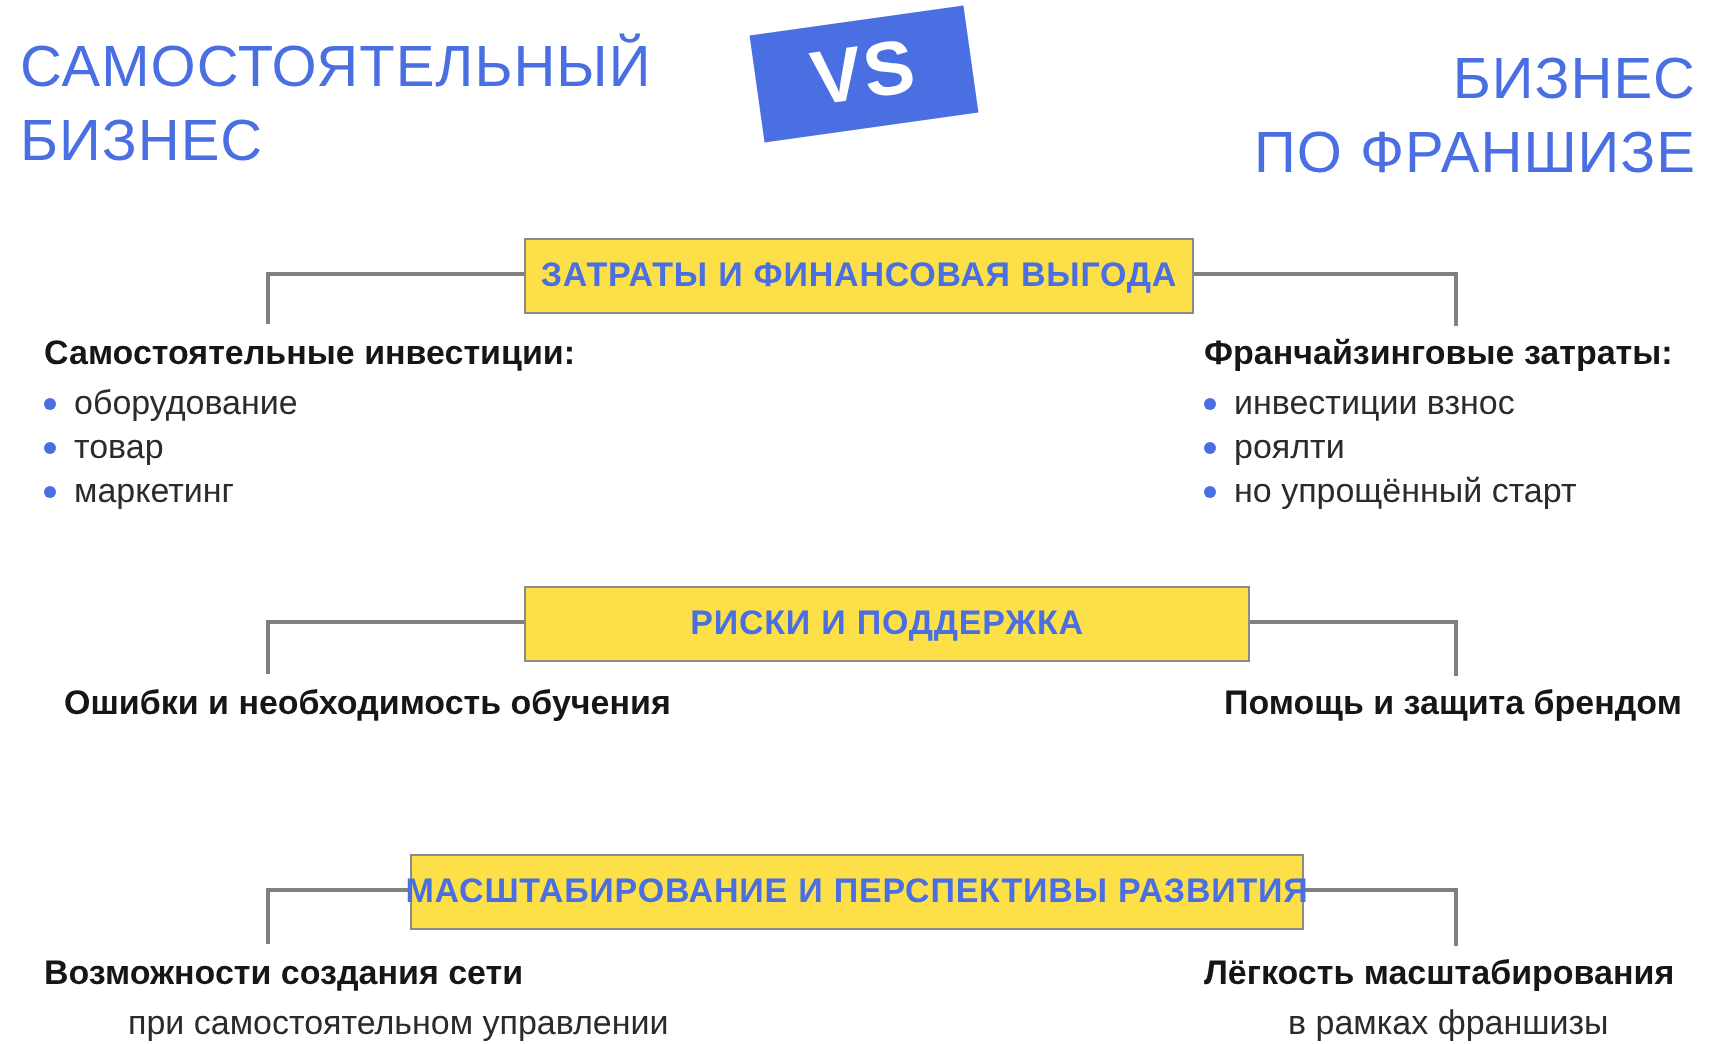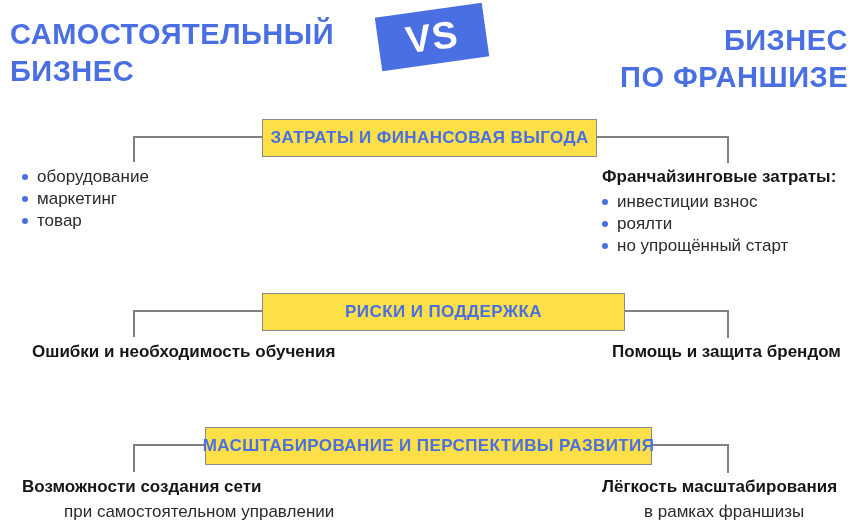--- a/index.html
+++ b/index.html
@@ -8,21 +8,21 @@
     width: 858px;
     height: 522px;
     background: #ffffff;
     overflow: hidden;
     font-family: "Liberation Sans", sans-serif;
     color: #1f1f1f;
   }
   
   .title {
     position: absolute;
-    font-weight: 700;
+    font-weight: 400;
     font-size: 29px;
     line-height: 37px;
     color: #4a6fe2;
     letter-spacing: 0.5px;
     white-space: nowrap;
   }
   .title-left { left: 10px; top: 16px; text-align: left; }
   .title-right { right: 10px; top: 22px; text-align: right; }
 
   
@@ -115,31 +115,32 @@
   <div class="hline" style="left:133px; top:136px; width:129px;"></div>
   <div class="vline" style="left:133px; top:136px; height:26px;"></div>
   <div class="hline" style="left:597px; top:136px; width:131px;"></div>
   <div class="vline" style="left:727px; top:136px; height:27px;"></div>
 
   <div class="section-box box-1">
     <span>ЗАТРАТЫ И ФИНАНСОВАЯ ВЫГОДА</span>
   </div>
 
   <div class="content col-left row-1">
+    <div class="heading">Самостоятельные инвестиции:</div>
     <div class="bullet-row">
       <span class="dot"></span>
       <span>оборудование</span>
     </div>
     <div class="bullet-row">
       <span class="dot"></span>
-      <span>маркетинг</span>
+      <span>товар</span>
     </div>
     <div class="bullet-row">
       <span class="dot"></span>
-      <span>товар</span>
+      <span>маркетинг</span>
     </div>
   </div>
 
   <div class="content col-right row-1">
     <div class="heading">Франчайзинговые затраты:</div>
     <div class="bullet-row">
       <span class="dot"></span>
       <span>инвестиции взнос</span>
     </div>
     <div class="bullet-row">

